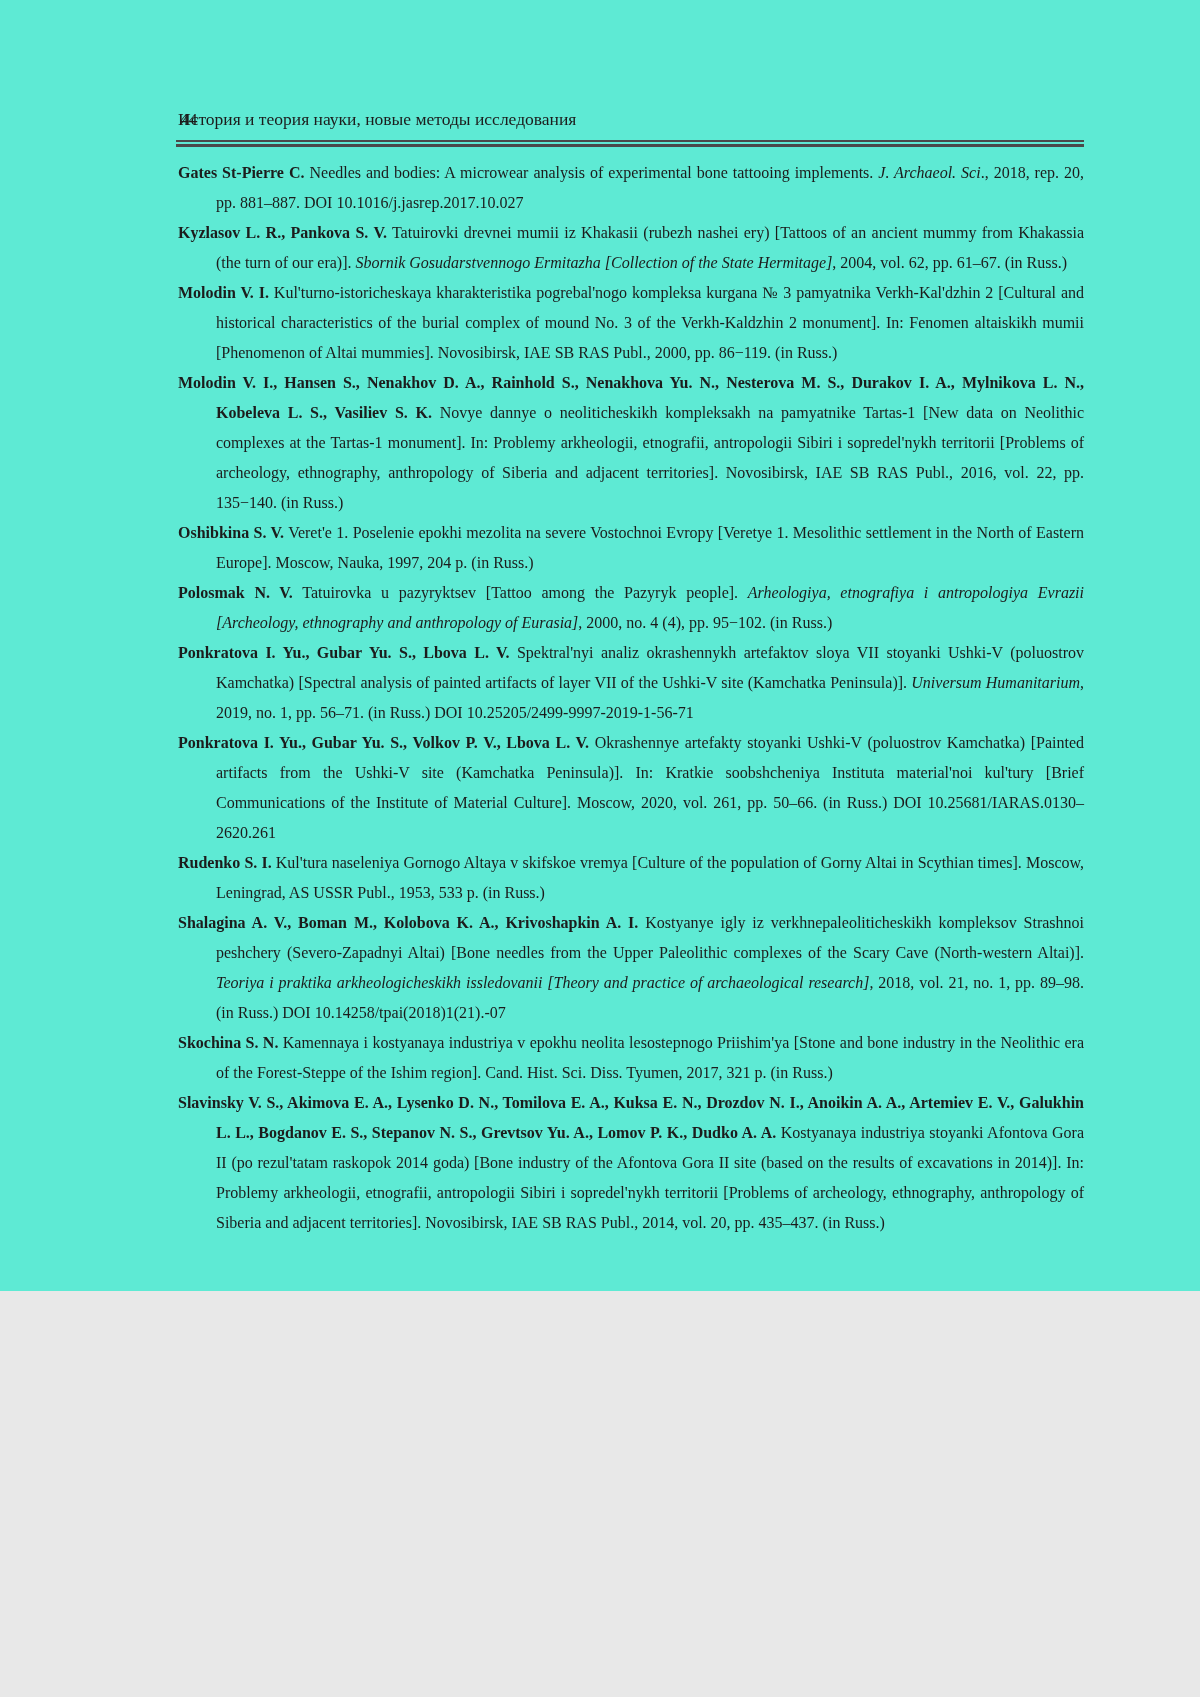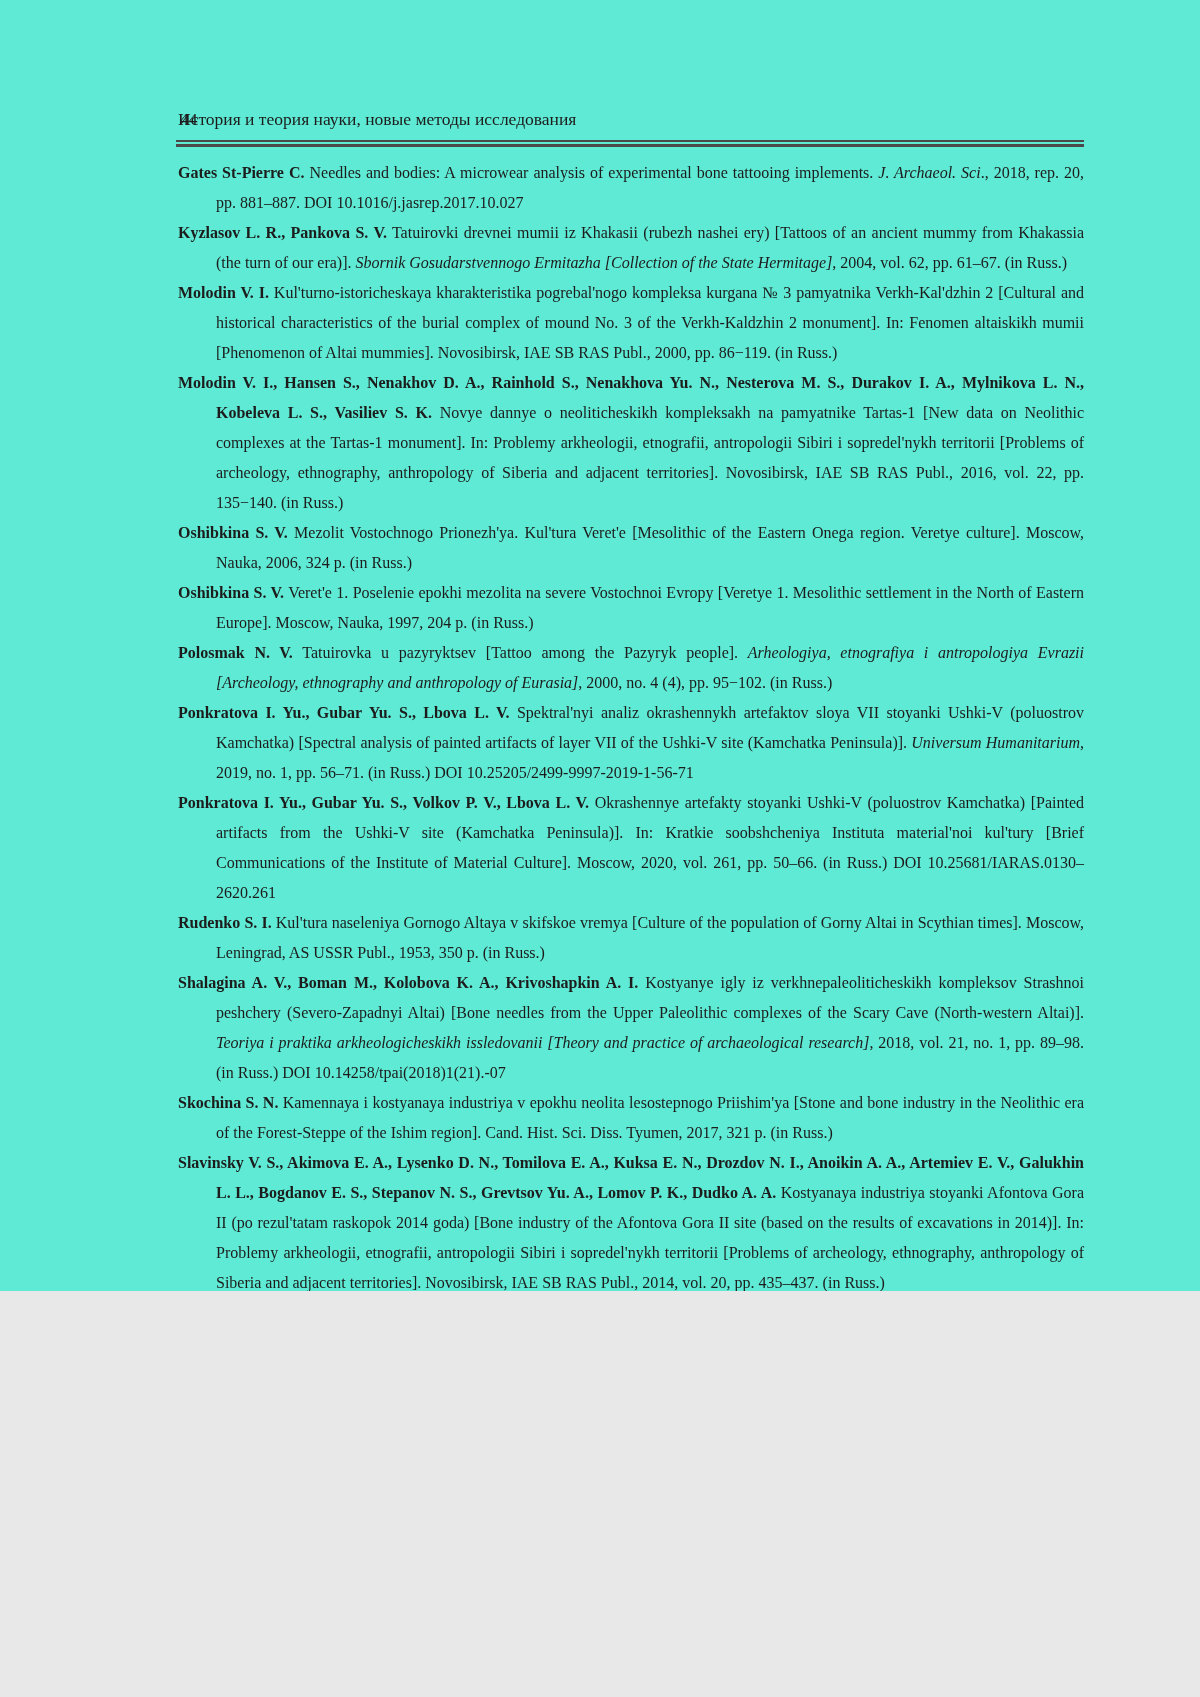--- a/index.html
+++ b/index.html
@@ -83,26 +83,25 @@
     <span class="running-title">История и теория науки, новые методы исследования</span>
   </div>
 
   <div class="header-rule"></div>
 
   <div class="references" id="references">
       <p class="ref"><span class="seg-b">Gates St-Pierre C.</span><span> Needles and bodies: A microwear analysis of experimental bone tattooing implements. </span><span class="seg-i">J. Archaeol. Sci</span><span>., 2018, rep. 20, pp. 881–887. DOI 10.1016/j.jasrep.2017.10.027</span></p>
       <p class="ref"><span class="seg-b">Kyzlasov L. R., Pankova S. V.</span><span> Tatuirovki drevnei mumii iz Khakasii (rubezh nashei ery) [Tattoos of an ancient mummy from Khakassia (the turn of our era)]. </span><span class="seg-i">Sbornik Gosudarstvennogo Ermitazha [Collection of the State Hermitage]</span><span>, 2004, vol. 62, pp. 61–67. (in Russ.)</span></p>
       <p class="ref"><span class="seg-b">Molodin V. I.</span><span> Kul'turno-istoricheskaya kharakteristika pogrebal'nogo kompleksa kurgana № 3 pamyatnika Verkh-Kal'dzhin 2 [Cultural and historical characteristics of the burial complex of mound No. 3 of the Verkh-Kaldzhin 2 monument]. In: Fenomen altaiskikh mumii [Phenomenon of Altai mummies]. Novosibirsk, IAE SB RAS Publ., 2000, pp. 86−119. (in Russ.)</span></p>
       <p class="ref"><span class="seg-b">Molodin V. I., Hansen S., Nenakhov D. A., Rainhold S., Nenakhova Yu. N., Nesterova M. S., Durakov I. A., Mylnikova L. N., Kobeleva L. S., Vasiliev S. K.</span><span> Novye dannye o neoliticheskikh kompleksakh na pamyatnike Tartas-1 [New data on Neolithic complexes at the Tartas-1 monument]. In: Problemy arkheologii, etnografii, antropologii Sibiri i sopredel'nykh territorii [Problems of archeology, ethnography, anthropology of Siberia and adjacent territories]. Novosibirsk, IAE SB RAS Publ., 2016, vol. 22, pp. 135−140. (in Russ.)</span></p>
-      <p class="ref"><span class="seg-b">Oshibkina S. V.</span><span> Mezolit Vostochnogo Prionezh'ya. Kul'tura Veret'e [Mesolithic of the Eastern Onega region. Veretye culture]. Moscow, Nauka, 2006, 324 p. (in Russ.)</span></p>
       <p class="ref"><span class="seg-b">Oshibkina S. V.</span><span> Veret'e 1. Poselenie epokhi mezolita na severe Vostochnoi Evropy [Veretye 1. Mesolithic settlement in the North of Eastern Europe]. Moscow, Nauka, 1997, 204 p. (in Russ.)</span></p>
       <p class="ref"><span class="seg-b">Polosmak N. V.</span><span> Tatuirovka u pazyryktsev [Tattoo among the Pazyryk people]. </span><span class="seg-i">Arheologiya, etnografiya i antropologiya Evrazii [Archeology, ethnography and anthropology of Eurasia]</span><span>, 2000, no. 4 (4), pp. 95−102. (in Russ.)</span></p>
       <p class="ref"><span class="seg-b">Ponkratova I. Yu., Gubar Yu. S., Lbova L. V.</span><span> Spektral'nyi analiz okrashennykh artefaktov sloya VII stoyanki Ushki-V (poluostrov Kamchatka) [Spectral analysis of painted artifacts of layer VII of the Ushki-V site (Kamchatka Peninsula)]. </span><span class="seg-i">Universum Humanitarium</span><span>, 2019, no. 1, pp. 56–71. (in Russ.) DOI 10.25205/2499-9997-2019-1-56-71</span></p>
       <p class="ref"><span class="seg-b">Ponkratova I. Yu., Gubar Yu. S., Volkov P. V., Lbova L. V.</span><span> Okrashennye artefakty stoyanki Ushki-V (poluostrov Kamchatka) [Painted artifacts from the Ushki-V site (Kamchatka Peninsula)]. In: Kratkie soobshcheniya Instituta material'noi kul'tury [Brief Communications of the Institute of Material Culture]. Moscow, 2020, vol. 261, pp. 50–66. (in Russ.) DOI 10.25681/IARAS.0130–2620.261</span></p>
-      <p class="ref"><span class="seg-b">Rudenko S. I.</span><span> Kul'tura naseleniya Gornogo Altaya v skifskoe vremya [Culture of the population of Gorny Altai in Scythian times]. Moscow, Leningrad, AS USSR Publ., 1953, 350 p. (in Russ.)</span></p>
+      <p class="ref"><span class="seg-b">Rudenko S. I.</span><span> Kul'tura naseleniya Gornogo Altaya v skifskoe vremya [Culture of the population of Gorny Altai in Scythian times]. Moscow, Leningrad, AS USSR Publ., 1953, 533 p. (in Russ.)</span></p>
       <p class="ref"><span class="seg-b">Shalagina A. V., Boman M., Kolobova K. A., Krivoshapkin A. I.</span><span> Kostyanye igly iz verkhnepaleoliticheskikh kompleksov Strashnoi peshchery (Severo-Zapadnyi Altai) [Bone needles from the Upper Paleolithic complexes of the Scary Cave (North-western Altai)]. </span><span class="seg-i">Teoriya i praktika arkheologicheskikh issledovanii [Theory and practice of archaeological research]</span><span>, 2018, vol. 21, no. 1, pp. 89–98. (in Russ.) DOI 10.14258/tpai(2018)1(21).-07</span></p>
       <p class="ref"><span class="seg-b">Skochina S. N.</span><span> Kamennaya i kostyanaya industriya v epokhu neolita lesostepnogo Priishim'ya [Stone and bone industry in the Neolithic era of the Forest-Steppe of the Ishim region]. Cand. Hist. Sci. Diss. Tyumen, 2017, 321 p. (in Russ.)</span></p>
       <p class="ref"><span class="seg-b">Slavinsky V. S., Akimova E. A., Lysenko D. N., Tomilova E. A., Kuksa E. N., Drozdov N. I., Anoikin A. A., Artemiev E. V., Galukhin L. L., Bogdanov E. S., Stepanov N. S., Grevtsov Yu. A., Lomov P. K., Dudko A. A.</span><span> Kostyanaya industriya stoyanki Afontova Gora II (po rezul'tatam raskopok 2014 goda) [Bone industry of the Afontova Gora II site (based on the results of excavations in 2014)]. In: Problemy arkheologii, etnografii, antropologii Sibiri i sopredel'nykh territorii [Problems of archeology, ethnography, anthropology of Siberia and adjacent territories]. Novosibirsk, IAE SB RAS Publ., 2014, vol. 20, pp. 435–437. (in Russ.)</span></p>
     </div>
 
   <div class="page-footer">
     <span class="footer-line">ISSN 1818-7919</span>
   </div>
 
 </div>

